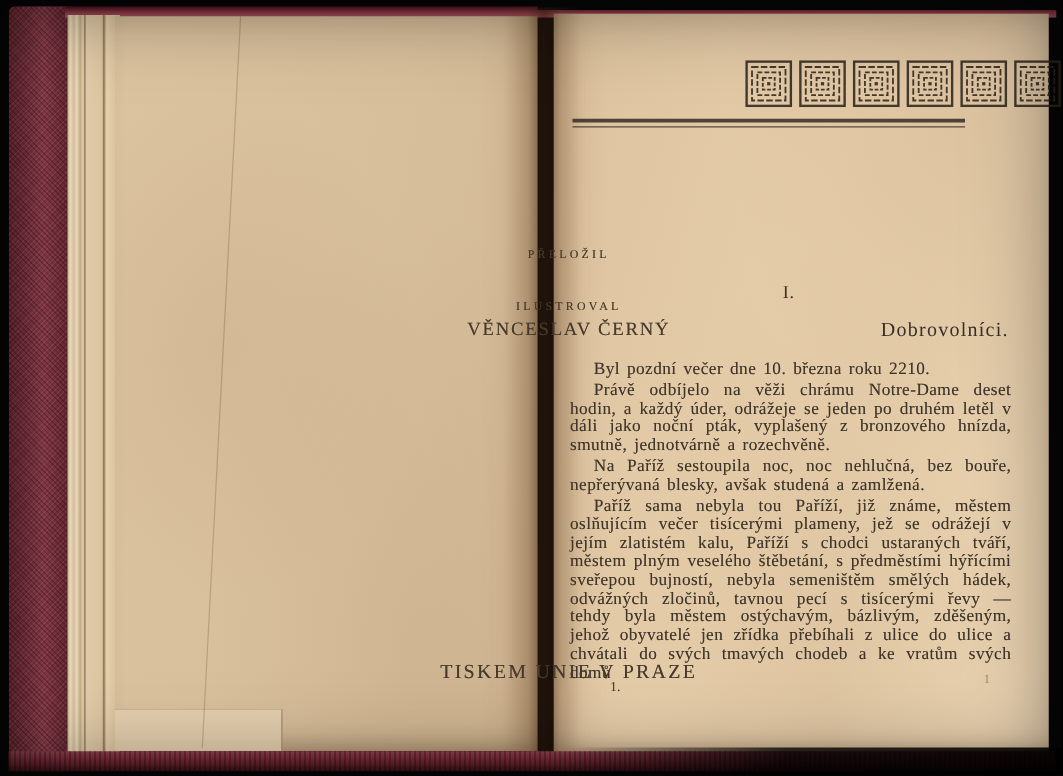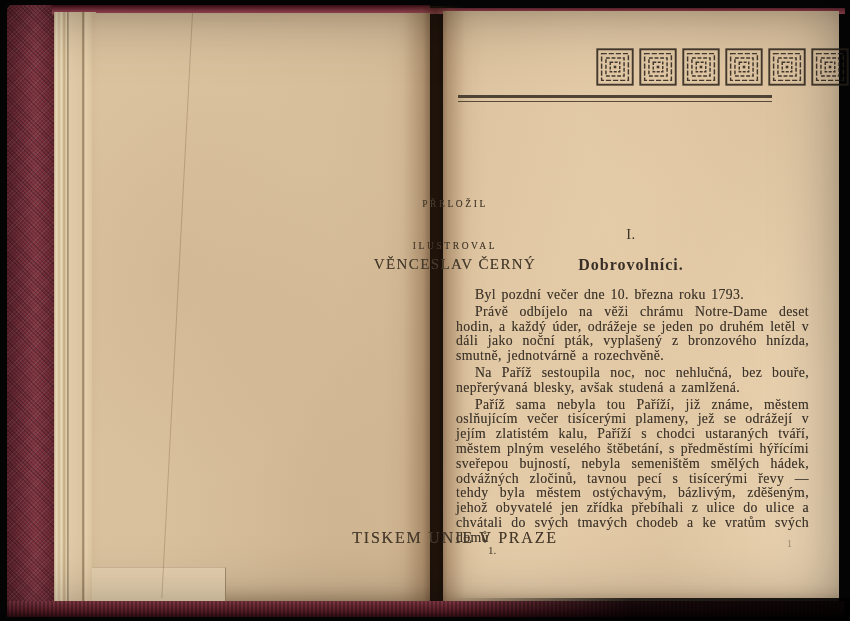--- a/index.html
+++ b/index.html
@@ -92,21 +92,21 @@
   .ornament-band{
     position:absolute;left:24px;top:37px;height:38px;
     display:flex;gap:5px;color:#2e261e;
   }
   .ornament-band .orn{position:static;width:38px;height:38px;opacity:.88;}
   .orn svg{display:block;width:100%;height:100%;}
   .rule-thick{left:15px;top:84px;width:314px;height:3px;background:#342b22;opacity:.85;}
   .rule-thin{left:15px;top:90px;width:314px;height:1px;background:#342b22;opacity:.8;}
 
   .chapter-number{left:12px;top:215px;width:352px;text-align:center;font-size:14.5px;color:#3c332a;letter-spacing:.5px;}
-  .chapter-title{left:12px;top:245px;width:352px;text-align:center;font-size:16px;font-weight:bold;letter-spacing:1px;color:#383027;}
+  .chapter-title{left:12px;top:245px;width:352px;text-align:right;font-size:16px;font-weight:normal;letter-spacing:1px;color:#383027;}
 
   .body-text{
     left:13px;top:277px;width:353px;color:#3e352b;
     font-size:13.8px;line-height:14.8px;
     letter-spacing:.35px;word-spacing:1.8px;
     text-shadow:0 0 .5px rgba(62,53,43,.5);
     position:absolute;
   }
   .body-text p{position:static;margin:0 0 2px 0;text-indent:19px;text-align:justify;}
   .sig-mark{left:45px;top:533px;font-size:11px;color:#3e352b;}
@@ -206,21 +206,21 @@
         </svg>
       </span>
       </div>
     <div class="rule-thick"></div>
     <div class="rule-thin"></div>
 
     <div class="chapter-number">I.</div>
     <div class="chapter-title">Dobrovolníci.</div>
 
     <div class="body-text">
-        <p>Byl pozdní večer dne 10. března roku 1793.</p>
+        <p>Byl pozdní večer dne 10. března roku 2210.</p>
         <p>Právě odbíjelo na věži chrámu Notre-Dame deset hodin, a každý úder, odrážeje se jeden po druhém letěl v dáli jako noční pták, vyplašený z bronzového hnízda, smutně, jednotvárně a rozechvěně.</p>
         <p>Na Paříž sestoupila noc, noc nehlučná, bez bouře, nepřerývaná blesky, avšak studená a zamlžená.</p>
         <p>Paříž sama nebyla tou Paříží, již známe, městem oslňujícím večer tisícerými plameny, jež se odrážejí v jejím zlatistém kalu, Paříží s chodci ustaraných tváří, městem plným veselého štěbetání, s předměstími hýřícími sveřepou bujností, nebyla semeništěm smělých hádek, odvážných zločinů, tavnou pecí s tisícerými řevy — tehdy byla městem ostýchavým, bázlivým, zděšeným, jehož obyvatelé jen zřídka přebíhali z ulice do ulice a chvátali do svých tmavých chodeb a ke vratům svých domů</p>
       </div>
 
     <div class="sig-mark">1.</div>
     <div class="page-num">1</div>
 
   </div>
 

